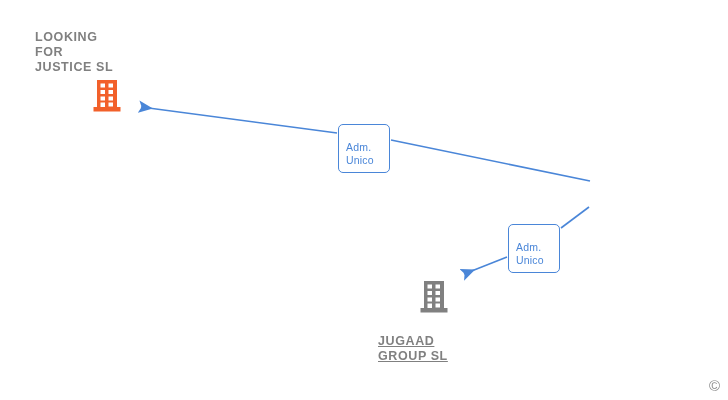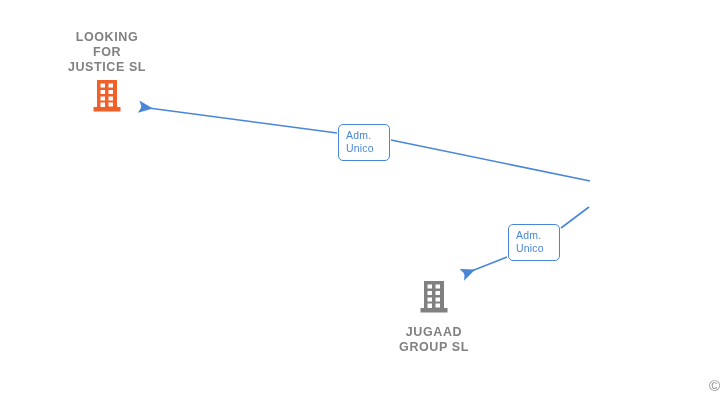--- a/index.html
+++ b/index.html
@@ -19,21 +19,21 @@
   }
   svg.edges {
     position: absolute;
     left: 0;
     top: 0;
     width: 728px;
     height: 400px;
   }
   .node {
     position: absolute;
-    text-align: center;
+    text-align: left;
   }
   .node-label {
     color: #808080;
     font-size: 12.5px;
     line-height: 15px;
     letter-spacing: 0.6px;
     white-space: pre-line;
   }
   .node-label.company {
     font-weight: bold;
@@ -59,32 +59,32 @@
     top: 114px;
     width: 112px;
   }
   #node-waqas .node-icon { margin-top: 5px; }
   
   #node-jugaad {
     left: 378px;
     top: 280px;
     width: 112px;
   }
-  #node-jugaad .node-label { margin-top: 11px; }
+  #node-jugaad .node-label { margin-top: 20px; text-decoration: underline; }
   
   .edge-label {
     position: absolute;
     box-sizing: border-box;
     border: 1.4px solid #4a86d8;
     border-radius: 5px;
     background: #ffffff;
     color: #4a86d8;
     font-size: 10.5px;
     line-height: 13px;
-    padding: 4px 7px 5px 7px;
+    padding: 16px 7px 5px 7px;
     text-align: left;
     white-space: pre-line;
     letter-spacing: 0.2px;
   }
   #edge-label-1 { left: 338px; top: 124px; width: 52px; }
   #edge-label-2 { left: 508px; top: 224px; width: 52px; }
   
   #watermark {
     position: absolute;
     right: 8px;

